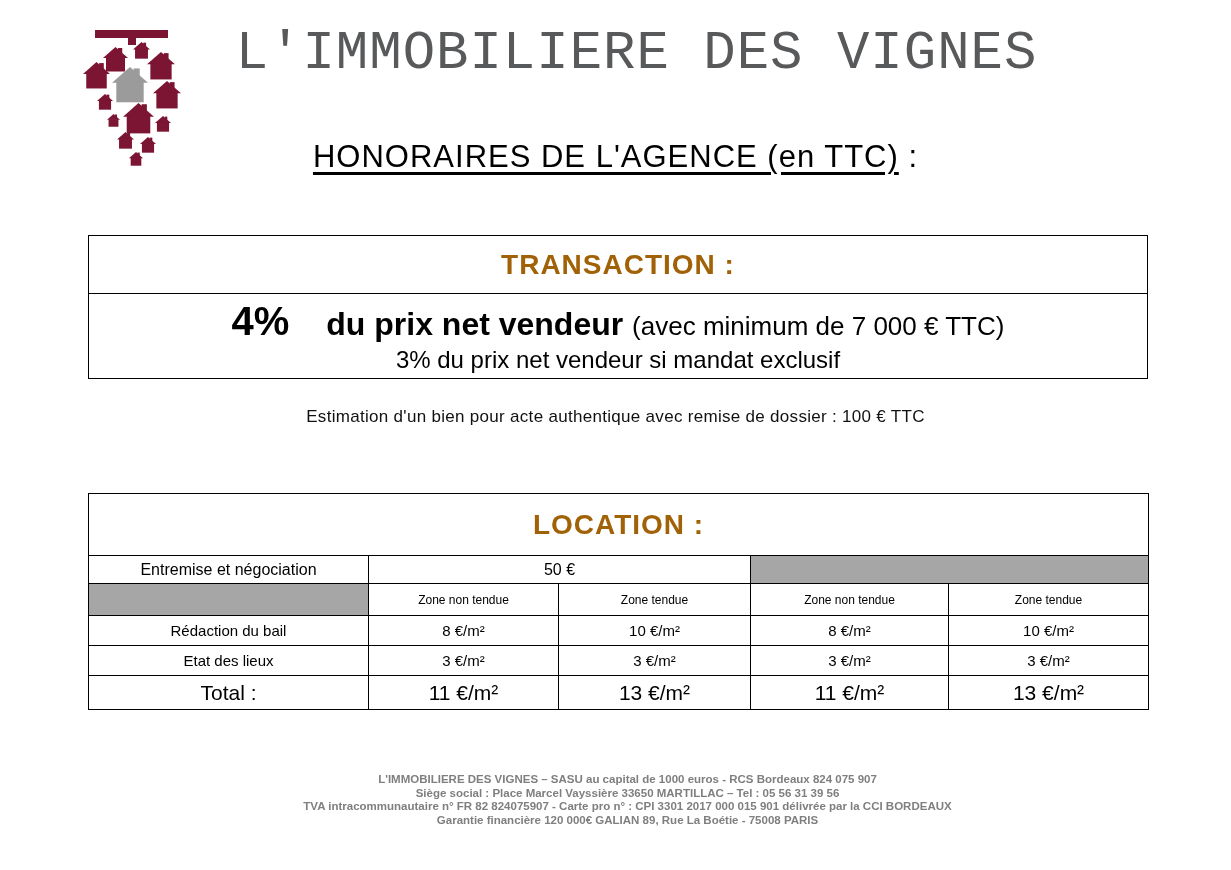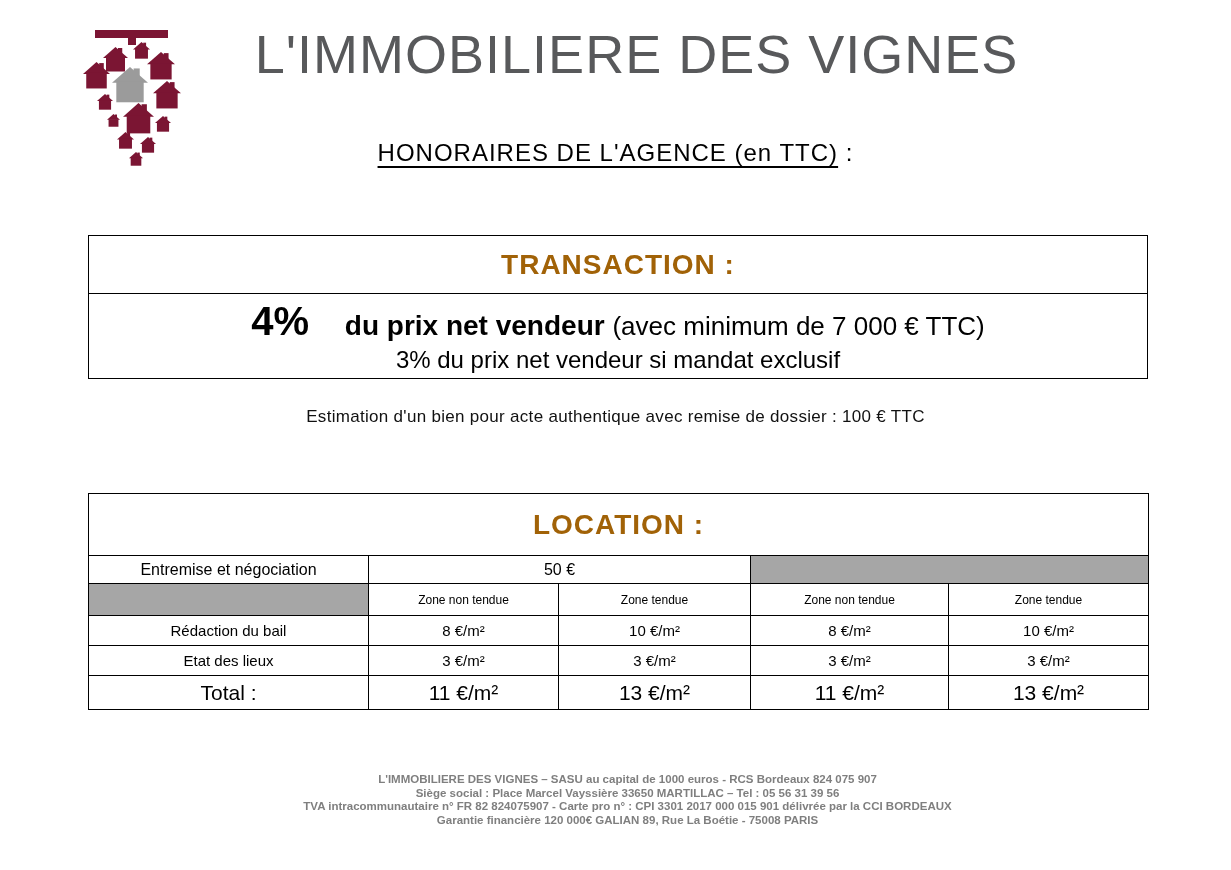--- a/index.html
+++ b/index.html
@@ -6,45 +6,45 @@
   .page{
     position:relative;width:1231px;height:870px;background:#ffffff;
     font-family:"Liberation Sans","DejaVu Sans",sans-serif;color:#000;overflow:hidden;
   }
   
   .logo{position:absolute;left:83px;top:26px;width:105px;height:145px;}
   
   .brand-title{
     position:absolute;top:22px;left:0;width:100%;box-sizing:border-box;padding-left:42px;
     text-align:center;font-size:54px;line-height:64px;font-weight:400;
-    color:#58595b;letter-spacing:1px;white-space:nowrap;
+    color:#58595b;letter-spacing:1px;white-space:nowrap;font-family:Liberation Mono, monospace;
   }
   
   .heading{
     position:absolute;top:139px;left:0;width:100%;text-align:center;
-    font-size:24px;letter-spacing:1px;color:#000;white-space:nowrap;
+    font-size:31px;letter-spacing:1px;color:#000;white-space:nowrap;
   }
   .heading .u{text-decoration:underline;text-underline-offset:5px;}
   
   table.sheet{
     position:absolute;left:88px;width:1060px;border-collapse:collapse;table-layout:fixed;
   }
   table.sheet td{
     border:1.6px solid #000;text-align:center;vertical-align:middle;padding:0;
   }
   .tbl-transaction{top:235px;}
   .tbl-location{top:493px;}
   .accent-head{
     color:#a16207;font-weight:bold;font-size:28px;letter-spacing:1px;
   }
   .tr-head-row{height:58px;}
   .tr-body-row{height:85px;}
   .tr-line1{font-size:26px;}
   .tr-line1 .pct{font-weight:bold;font-size:40px;}
-  .tr-line1 .strong{font-weight:bold;font-size:28px;margin-left:28px;}
+  .tr-line1 .strong{font-weight:bold;font-size:32px;margin-left:28px;}
   .tr-line2{font-size:24px;margin-top:2px;}
   .loc-head-row{height:62px;padding-left:28px;}
   .loc-group-row{height:32px;font-weight:bold;font-size:16px;letter-spacing:.5px;}
   .loc-entremise-row{height:28px;font-size:16px;padding-left:48px;}
   .loc-zone-row{height:32px;font-size:12px;}
   .loc-data-row{height:30px;font-size:15px;}
   .loc-total-row{height:34px;font-size:21px;}
   td.gray{background:#a6a6a6;}
   
   .estimation{

